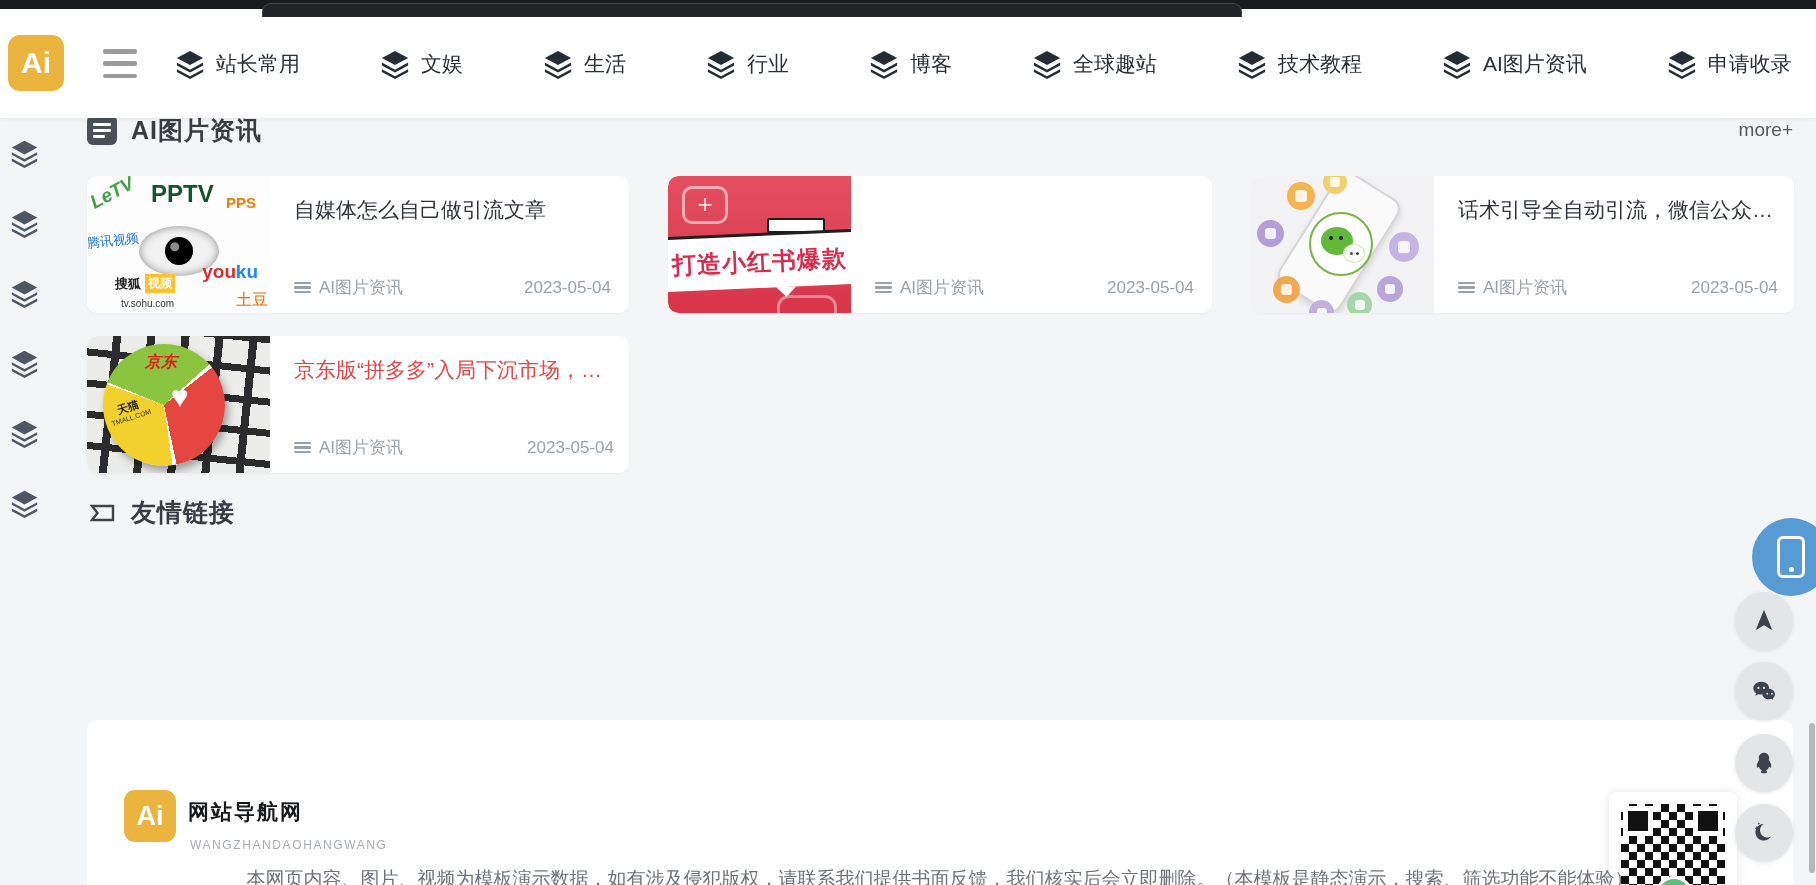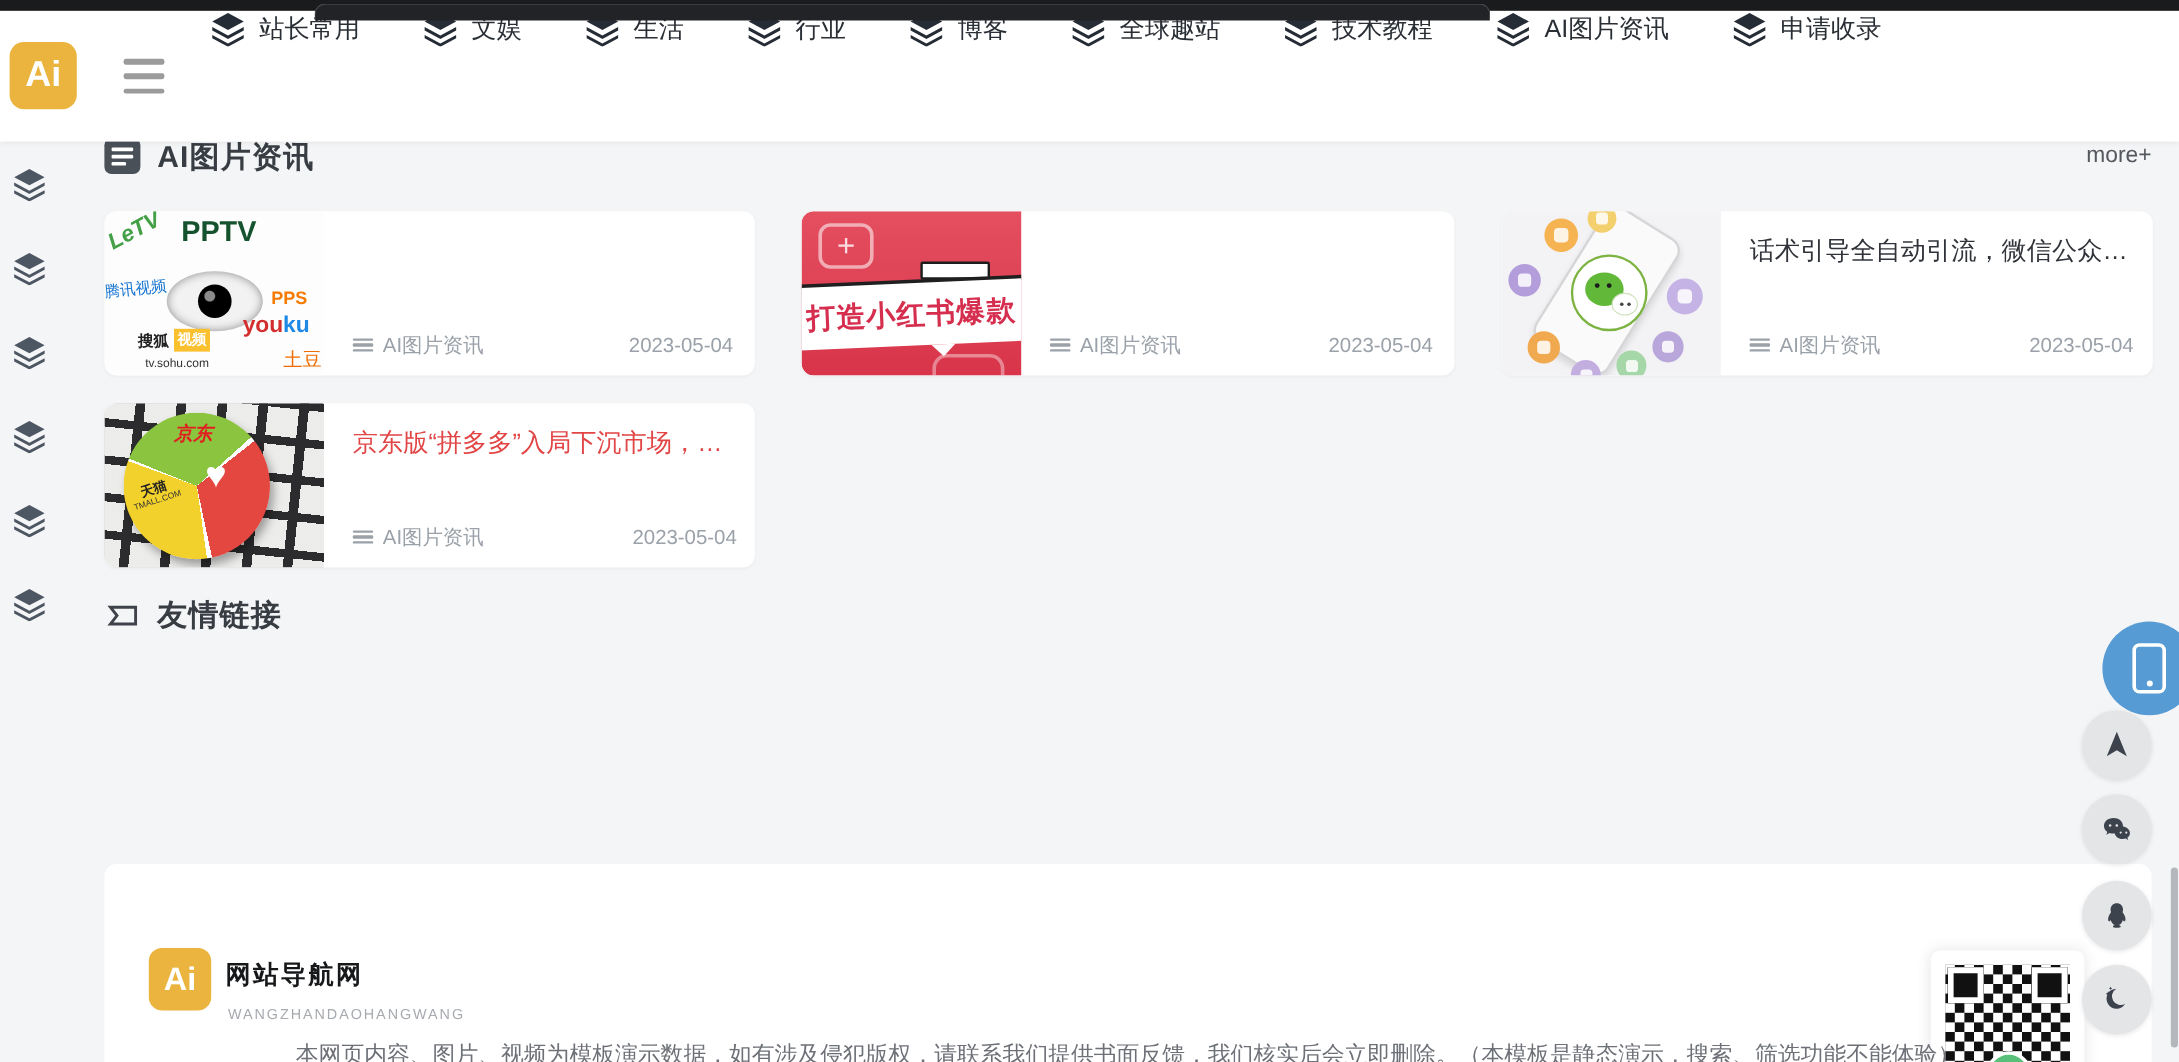--- a/index.html
+++ b/index.html
@@ -14,21 +14,21 @@
     border:1px solid #45464a; border-bottom:none; border-radius:9px 9px 0 0; background:#222326; }
   
   .navbar { position:absolute; left:0; top:9px; width:100%; height:109px; background:#ffffff;
     box-shadow:0 1px 5px rgba(0,0,0,.07); z-index:20; }
   .logo { position:absolute; left:8px; top:26px; width:56px; height:56px; background:#eab43e;
     border-radius:12px; color:#fff; font-size:30px; font-weight:bold;
     display:flex; align-items:center; justify-content:center; cursor:pointer; }
   .hamburger { position:absolute; left:103px; top:40px; width:34px; height:29px;
     display:flex; flex-direction:column; justify-content:space-between; cursor:pointer; }
   .hamburger i { display:block; height:4.5px; border-radius:2px; background:#9b9b9b; }
-  .nav-items { position:absolute; left:175px; top:0; height:109px; display:flex; align-items:flex-start; gap:52px; }
+  .nav-items { position:absolute; left:175px; top:0; height:109px; display:flex; align-items:center; gap:80px; }
   .nav-item { display:flex; align-items:center; gap:11px; font-size:21px; color:#2a2f36; font-weight:500; cursor:pointer; white-space:nowrap; }
   .ic-layers { width:30px; height:30px; fill:#262c35; flex:none; }
   
   .side-rail { position:absolute; left:10px; top:139px; display:flex; flex-direction:column; gap:41px; z-index:5; }
   .rail-item { width:29px; height:29px; cursor:pointer; }
   .rail-item svg { width:29px; height:29px; fill:#4d5663; }
   
   .news-header { position:absolute; left:87px; top:108px; width:1706px; height:44px;
     display:flex; align-items:center; z-index:1; }
   .sec-icon { width:30px; height:30px; background:#4a5058; border-radius:6px; position:relative; flex:none; }
@@ -53,21 +53,21 @@
   .card-meta { position:absolute; left:24px; right:18px; bottom:14px; display:flex;
     justify-content:space-between; align-items:center; color:#9aa1a9; font-size:17px; }
   .meta-cat { display:flex; align-items:center; gap:8px; }
   .meta-lines { width:17px; height:12px; display:flex; flex-direction:column; justify-content:space-between; }
   .meta-lines i { height:2.4px; background:#9aa1a9; border-radius:1px; }
   
   .img-collage { background:#fdfdfd; }
   .img-collage span { position:absolute; white-space:nowrap; }
   .t-letv { left:2px; top:6px; color:#43a047; font-weight:bold; font-style:italic; font-size:19px; transform:rotate(-28deg); }
   .t-pptv { left:64px; top:4px; color:#14532d; font-weight:bold; font-size:24px; }
-  .t-pps  { right:14px; top:18px; color:#f57c00; font-weight:bold; font-size:15px;margin-top:46px; }
+  .t-pps  { right:14px; top:18px; color:#f57c00; font-weight:bold; font-size:15px; }
   .t-tenc { left:0px; top:56px; color:#1976d2; font-size:13px; transform:rotate(-6deg); }
   .t-you  { right:34px; bottom:30px; color:#d32f2f; font-weight:bold; font-size:19px; }
   .t-ku   { right:12px; bottom:30px; color:#1e88e5; font-weight:bold; font-size:19px; }
   .t-sohu { left:28px; bottom:20px; color:#222; font-size:13px; font-weight:bold; }
   .t-ship { left:58px; bottom:20px; color:#fff; background:#fbc02d; font-size:12px; font-weight:bold; padding:1px 3px; }
   .t-surl { left:34px; bottom:4px; color:#333; font-size:10px; }
   .t-tudou{ right:2px; bottom:2px; color:#ef6c00; font-size:16px; font-weight:normal; }
   .eye { position:absolute; left:52px; top:50px; width:80px; height:50px; background:#f2f2f2;
     border-radius:50%; box-shadow:inset 0 0 8px #8b8b8b; }
   .eye i { position:absolute; left:26px; top:11px; width:28px; height:28px; border-radius:50%;
@@ -299,20 +299,21 @@
             <i></i>
           </div>
         <span class="t-you">you</span>
         <span class="t-ku">ku</span>
         <span class="t-sohu">搜狐</span>
         <span class="t-ship">视频</span>
         <span class="t-surl">tv.sohu.com</span>
         <span class="t-tudou">土豆</span>
       </div>
       <div class="card-body">
+        <div class="card-title">自媒体怎么自己做引流文章</div>
         <div class="card-meta">
           <span class="meta-cat">
             <span class="meta-lines">
                 <i></i>
                 <i></i>
                 <i></i>
               </span>
             <span>AI图片资讯</span>
           </span>
           <span>2023-05-04</span>

